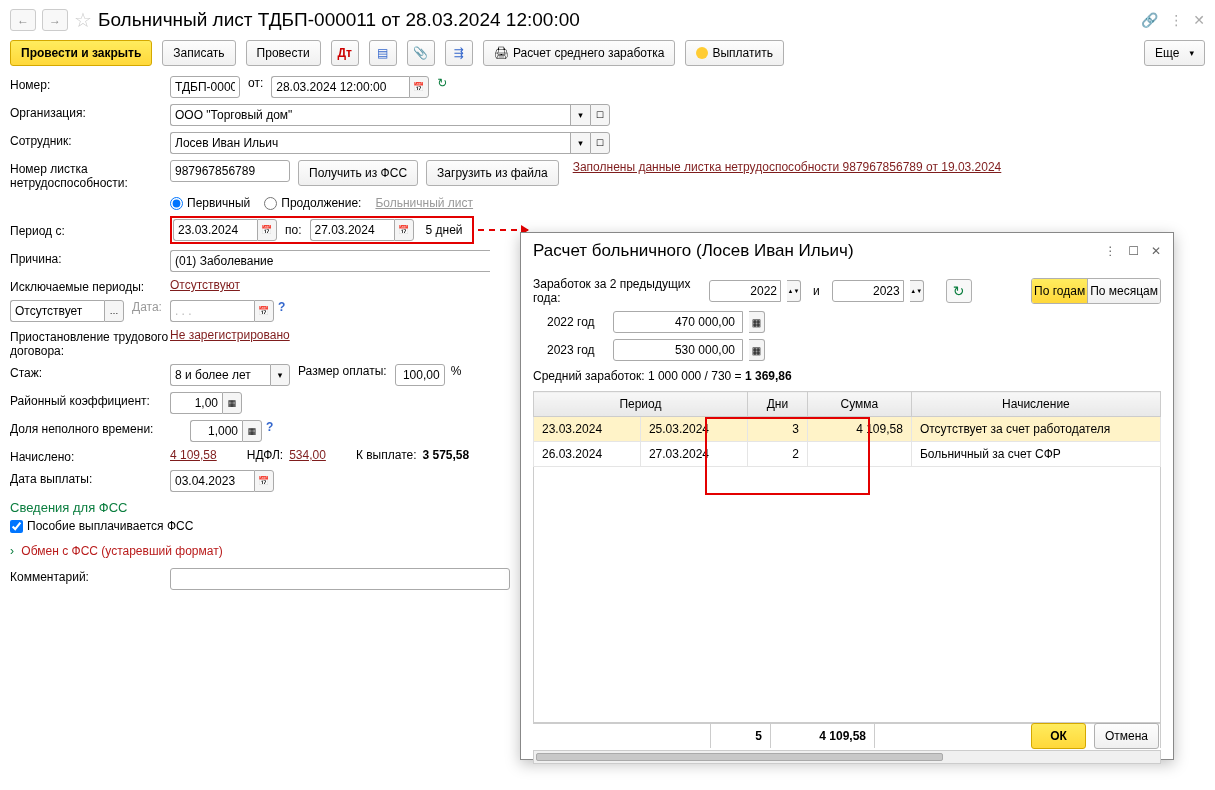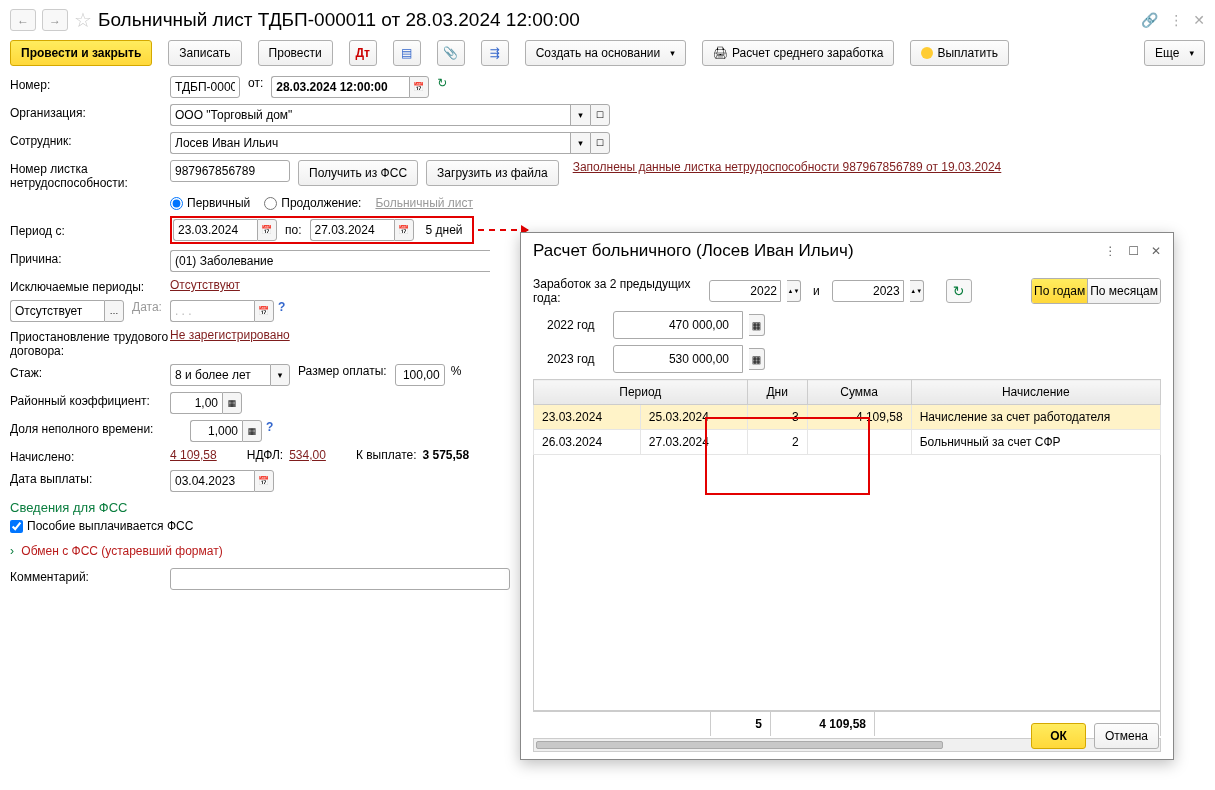--- a/index.html
+++ b/index.html
@@ -3,21 +3,21 @@
 <meta charset="utf-8">
 <style>
 *{box-sizing:border-box;margin:0;padding:0;font-family:Arial,sans-serif;font-size:12px;}
 body{background:#fff;padding:4px;}
 .titlebar{display:flex;align-items:center;padding:4px 6px;gap:6px;}
 .nav-btn{width:26px;height:22px;border:1px solid #ccc;border-radius:3px;background:#f8f8f8;display:flex;align-items:center;justify-content:center;cursor:pointer;color:#888;}
 .star-icon{color:#ccc;font-size:20px;}
 .title{font-size:19px;font-weight:normal;flex:1;}
 .title-icons{display:flex;gap:10px;color:#aaa;}
 .title-icons span{cursor:pointer;font-size:14px;}
-.toolbar{display:flex;gap:16px;padding:4px 6px;align-items:center;}
+.toolbar{display:flex;gap:10px;padding:4px 6px;align-items:center;}
 .btn{border:1px solid #b0b0b0;border-radius:3px;padding:4px 10px;background:linear-gradient(#fdfdfd,#f0f0f0);cursor:pointer;height:26px;display:inline-flex;align-items:center;gap:4px;}
 .btn-yellow{background:linear-gradient(#ffec5e,#ffd83a);border-color:#d4a800;font-weight:bold;}
 .btn-icon{width:28px;padding:0;justify-content:center;}
 .btn-dropdown::after{content:"▾";margin-left:6px;font-size:9px;}
 .btn-more{margin-left:auto;}
 .circle-y{display:inline-block;width:12px;height:12px;border-radius:50%;background:#fc3;}
 .form{padding:6px;}
 .row{display:flex;align-items:flex-start;margin-bottom:6px;gap:0;}
 .lbl{width:160px;flex-shrink:0;padding-top:2px;}
 .lbl-multiline{align-self:flex-start;}
@@ -44,21 +44,21 @@
 .popup-icons span{cursor:pointer;}
 .popup-body{padding:8px 12px;}
 .prow{display:flex;align-items:center;margin-bottom:6px;gap:6px;}
 .year-input{width:72px;text-align:right;border:1px solid #aaa;border-radius:3px 0 0 3px;padding:3px;height:22px;}
 .spinner{width:14px;height:22px;border:1px solid #aaa;border-left:none;border-radius:0 3px 3px 0;background:#f5f5f5;display:flex;flex-direction:column;font-size:6px;align-items:center;justify-content:center;cursor:pointer;}
 .refresh-btn{width:26px;height:24px;border:1px solid #b0b0b0;border-radius:3px;background:#f8f8f8;color:#0a7d3e;display:flex;align-items:center;justify-content:center;cursor:pointer;font-size:14px;}
 .toggle-grp{display:flex;border:1px solid #b0b0b0;border-radius:3px;overflow:hidden;}
 .toggle-btn{padding:3px 2px;background:linear-gradient(#fdfdfd,#f0f0f0);cursor:pointer;height:24px;display:flex;align-items:center;}
 .toggle-btn.active{background:linear-gradient(#ffec5e,#ffd83a);}
 .toggle-btn:not(:last-child){border-right:1px solid #b0b0b0;}
-.money{width:130px;text-align:right;border:1px solid #aaa;border-radius:3px 0 0 3px;padding:13px;height:22px;}
+.money{width:130px;text-align:right;border:1px solid #aaa;border-radius:3px 0 0 3px;padding:7px;height:22px;}
 .calc-btn{width:16px;height:22px;border:1px solid #aaa;border-left:none;border-radius:0 3px 3px 0;background:#f5f5f5;font-size:10px;display:flex;align-items:center;justify-content:center;}
 .avg-line{margin:8px 0;}
 .avg-bold{font-weight:bold;}
 .tbl{width:100%;border-collapse:collapse;border:1px solid #ccc;}
 .tbl th{background:linear-gradient(#f7f7f7,#e8e8e8);border:1px solid #ccc;padding:5px;font-weight:normal;text-align:center;}
 .tbl td{border:1px solid #e5e5e5;padding:5px 8px;}
 .tbl-scroll{height:256px;overflow:hidden;border:1px solid #ccc;border-top:none;}
 .tr-hl{background:#fff3c8;}
 .td-r{text-align:right;}
 .red-box{position:absolute;border:2px solid #e30000;left:705px;top:417px;width:165px;height:78px;pointer-events:none;z-index:10;}
@@ -93,36 +93,35 @@
  <button class="btn btn-icon">
       <span style="color:#c00;font-weight:bold">Дт</span>
     </button>
  <button class="btn btn-icon">
       <span class="icon-blue">▤</span>
     </button>
  <button class="btn btn-icon">📎</button>
  <button class="btn btn-icon">
       <span class="icon-blue">⇶</span>
     </button>
- <button class="btn btn-dropdown">Создать на основании</button>
  <button class="btn">🖨 <span>Расчет среднего заработка</span></button>
  <button class="btn">
       <span class="circle-y"></span> 
       <span>Выплатить</span>
     </button>
  <button class="btn btn-more btn-dropdown">Еще</button>
 </div>
 
 <div class="form">
  <div class="row">
   <div class="lbl">Номер:</div>
   <input class="input" style="width: 70px;" value="ТДБП-000011">
   <span style="margin:0 8px">от:</span>
   <div class="combo">
-   <input class="input" style="width: 138px; font-weight: bold;" value="28.03.2024 12:00:00">
+   <input class="input" style="width: 138px;" value="28.03.2024 12:00:00">
    <div class="combo-btn">📅</div>
   </div>
   <span style="margin-left:8px;color:#0a7d3e">↻</span>
  </div>
 
  <div class="row">
   <div class="lbl">Организация:</div>
   <div class="combo">
    <input class="input" style="width: 400px;" value="ООО &quot;Торговый дом&quot;">
    <div class="combo-btn">▾</div>
@@ -300,37 +299,40 @@
    <span style="width:60px">2022 год</span>
    <input class="money" value="470 000,00" style="">
    <div class="calc-btn">▦</div>
   </div>
   <div class="prow" style="margin-left:14px">
    <span style="width:60px">2023 год</span>
    <input class="money" value="530 000,00" style="">
    <div class="calc-btn">▦</div>
   </div>
 
+  <div class="avg-line">
+   <span>Средний заработок: 1 000 000 / 730 = </span><span class="avg-bold">1 369,86</span>
+  </div>
 
   <table class="tbl">
    <thead>
     <tr>
      <th colspan="2" style="width:178px">Период</th>
      <th style="width:60px">Дни</th>
      <th style="width:104px">Сумма</th>
      <th>Начисление</th>
     </tr>
    </thead>
    <tbody>
     <tr class="tr-hl">
      <td>23.03.2024</td>
      <td>25.03.2024</td>
      <td class="td-r">3</td>
      <td class="td-r">4 109,58</td>
-     <td>Начисление за счет работодателя</td>
+     <td>Отсутствует за счет работодателя</td>
     </tr>
     <tr>
      <td>26.03.2024</td>
      <td>27.03.2024</td>
      <td class="td-r">2</td>
      <td class="td-r"></td>
      <td>Больничный за счет СФР</td>
     </tr>
    </tbody>
   </table>

